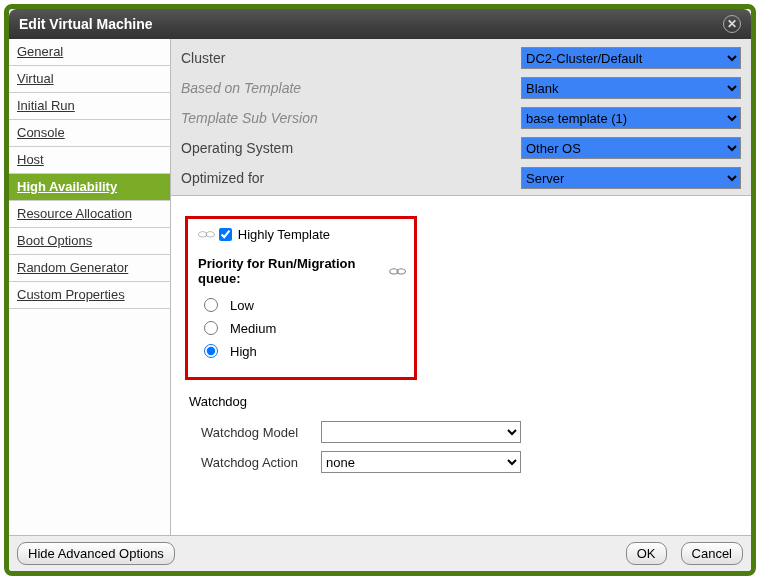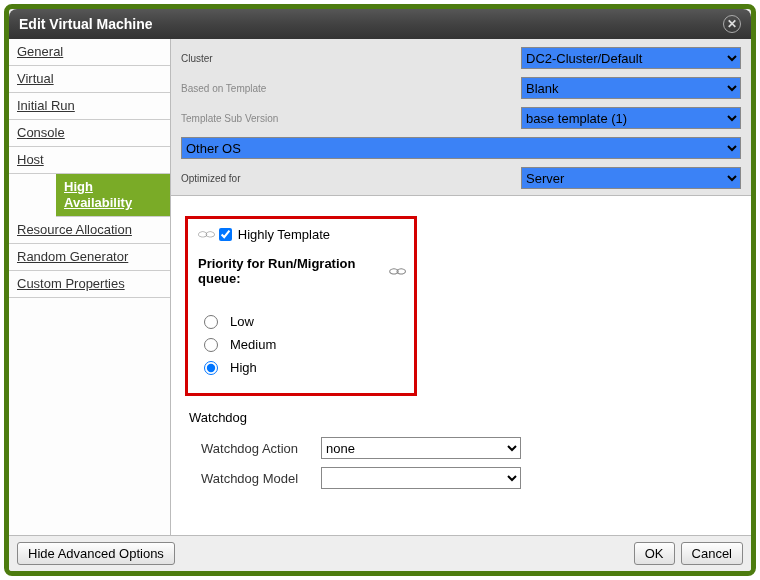--- a/index.html
+++ b/index.html
@@ -63,43 +63,42 @@
     color: #333;
     cursor: pointer;
     font-size: 13px;
     line-height: 16px;
     text-decoration: underline;
   }
   .sidebar-item.active {
     background: #7aab27;
     color: #fff;
     font-weight: bold;
-    margin-left: 47px;
   }
   .main {
     flex: 1;
     display: flex;
     flex-direction: column;
   }
   .top-form {
     background: #e6e6e6;
     border-bottom: 1px solid #bbb;
     padding: 4px 10px 2px 10px;
   }
   .form-row {
     display: flex;
     align-items: center;
     height: 30px;
   }
   .form-label {
     width: 340px;
     color: #444;
-    font-size: 10px;
-  }
-  .form-label.disabled { color: #888; }
+    font-size: 14px;
+  }
+  .form-label.disabled { color: #888; font-style: italic; }
   .form-row select {
     flex: 1;
     height: 22px;
     font-size: 13px;
     border: 1px solid #888;
     background: #3b82f6;
   }
   .content {
     flex: 1;
     background: #fff;
@@ -122,25 +121,24 @@
     color: #888;
     font-size: 11px;
     letter-spacing: -2px;
   }
   .section-head {
     font-weight: bold;
     font-size: 13px;
     display: flex;
     align-items: center;
     gap: 4px;
-    margin-bottom: 24px;
+    margin-bottom: 8px;
   }
   .radio-row {
     display: flex;
-    align-items: center;
     gap: 12px;
     padding: 4px 6px;
     font-size: 13px;
   }
   .radio-row input[type=radio] { width: 14px; height: 14px; }
   .watchdog-head {
     font-weight: normal;
     font-size: 13px;
     margin: 14px 0 8px 4px;
   }
@@ -161,66 +159,68 @@
     border-top: 1px solid #bbb;
     background: #eee;
     padding: 6px 8px;
     display: flex;
     align-items: center;
     justify-content: space-between;
   }
   .btn {
     background: linear-gradient(to bottom, #fefefe, #e2e2e2);
     border: 1px solid #888;
-    border-radius: 3px;
+    border-radius: 9px;
     padding: 3px 10px;
     font-size: 13px;
     cursor: pointer;
   }
-  .footer-right { display: flex; gap: 6px; }
+  .footer-right { display: flex; gap: 14px; }
 </style>
 </head>
 <body>
 
 <div class="dialog">
   <div class="titlebar">
     <span>Edit Virtual Machine</span>
     <span class="close-icon">✕</span>
   </div>
 
   <div class="body">
 
     <div class="sidebar">
       <div class="sidebar-item">General</div>
       <div class="sidebar-item">Virtual</div>
       <div class="sidebar-item">Initial Run</div>
       <div class="sidebar-item">Console</div>
       <div class="sidebar-item">Host</div>
       <div class="sidebar-item active">High Availability</div>
       <div class="sidebar-item">Resource Allocation</div>
+      <div class="sidebar-item">Boot Options</div>
       <div class="sidebar-item">Random Generator</div>
       <div class="sidebar-item">Custom Properties</div>
     </div>
 
     <div class="main">
 
       <div class="top-form">
         <div class="form-row">
           <div class="form-label">Cluster</div>
           <select><option>DC2-Cluster/Default</option></select>
         </div>
         <div class="form-row">
           <div class="form-label disabled">Based on Template</div>
           <select><option>Blank</option></select>
         </div>
         <div class="form-row">
           <div class="form-label disabled">Template Sub Version</div>
           <select><option>base template (1)</option></select>
         </div>
         <div class="form-row">
+          <div class="form-label">Operating System</div>
           <select><option>Other OS</option></select>
         </div>
         <div class="form-row">
           <div class="form-label">Optimized for</div>
           <select><option>Server</option></select>
         </div>
       </div>
 
       <div class="content">
 
@@ -246,26 +246,26 @@
           </label>
           <label class="radio-row">
             <input type="radio" name="prio" checked="" style="">
             <span>High</span>
           </label>
         </div>
 
         <div class="watchdog-head">Watchdog</div>
 
         <div class="wd-row">
+          <div class="wd-label">Watchdog Model</div>
+          <select><option></option></select>
+        </div>
+        <div class="wd-row">
           <div class="wd-label">Watchdog Action</div>
           <select><option>none</option></select>
-        </div>
-        <div class="wd-row">
-          <div class="wd-label">Watchdog Model</div>
-          <select><option></option></select>
         </div>
 
       </div>
     </div>
   </div>
 
   <div class="footer">
     <button class="btn">Hide Advanced Options</button>
     <div class="footer-right">
       <button class="btn">OK</button>

